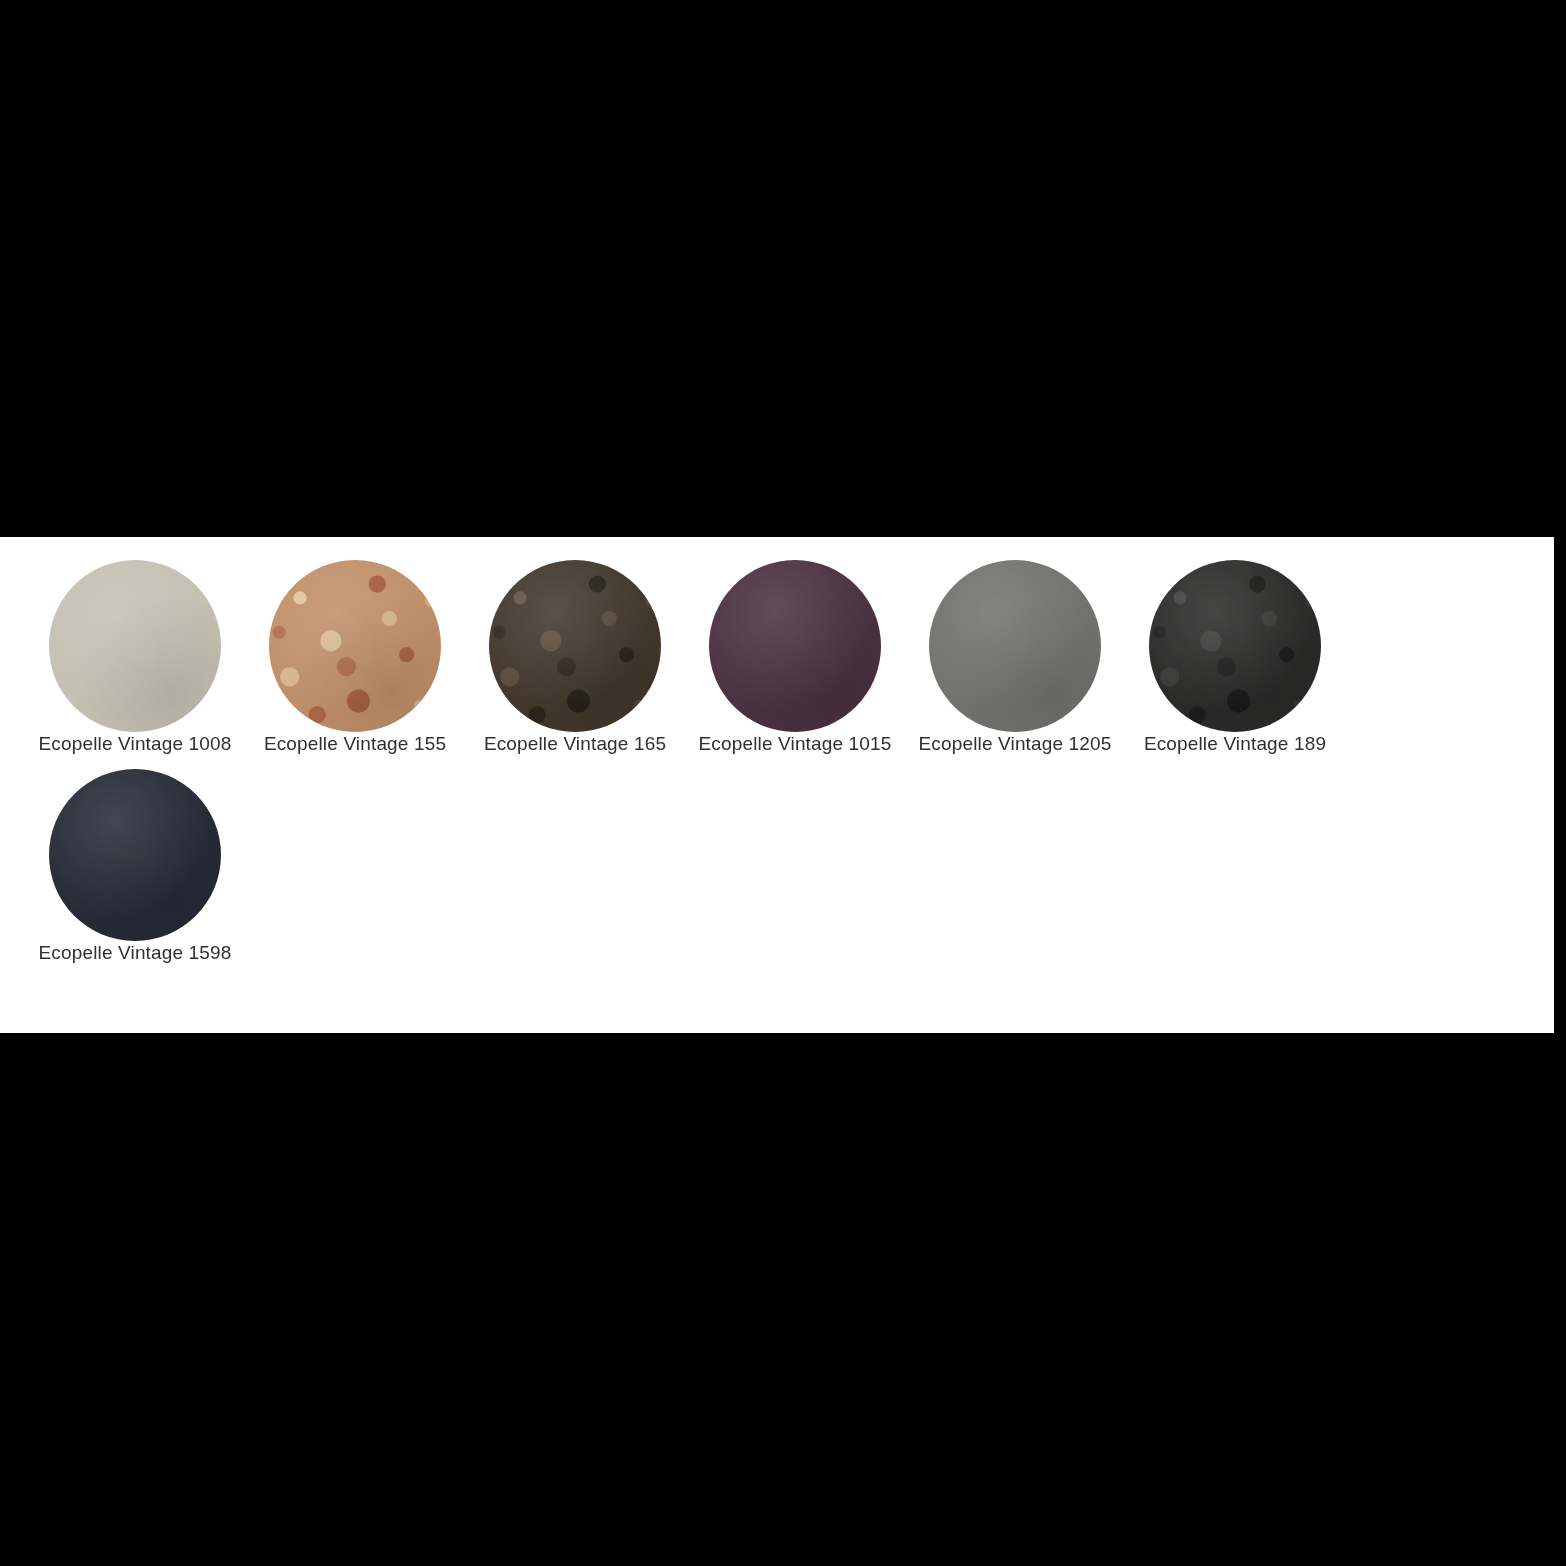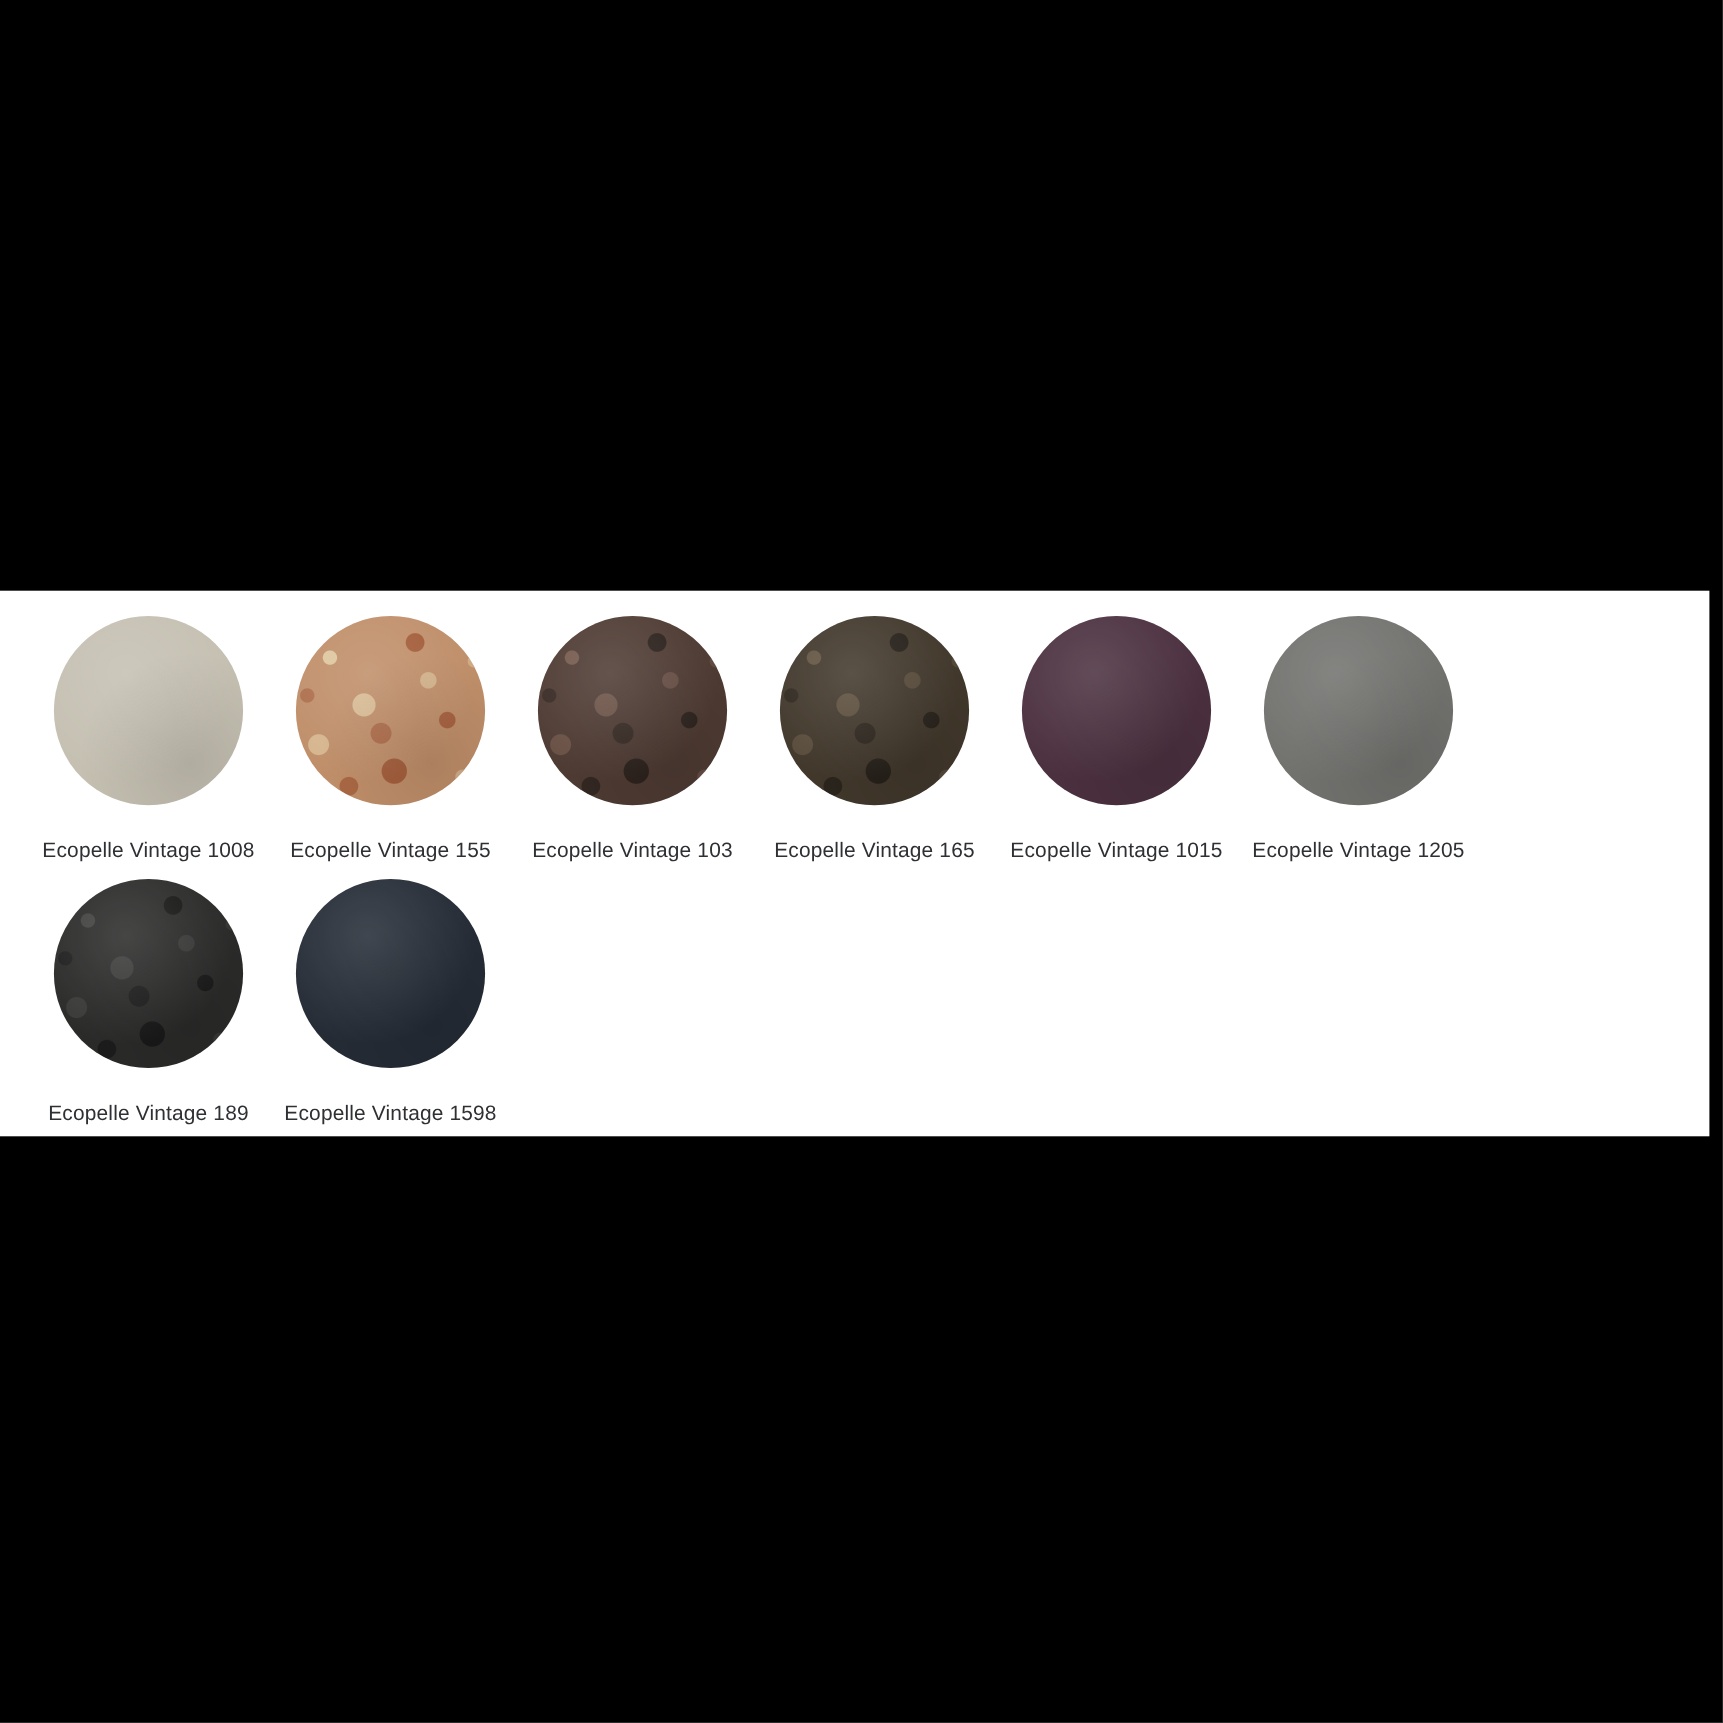--- a/index.html
+++ b/index.html
@@ -97,21 +97,21 @@
   .swatch-disc .sheen {
     position: absolute;
     inset: 0;
     border-radius: 50%;
     background:
       radial-gradient(circle at 38% 30%, rgba(255,255,255,0.13) 0%, rgba(255,255,255,0.05) 38%, rgba(255,255,255,0) 62%),
       radial-gradient(circle at 72% 78%, rgba(0,0,0,0.10) 0%, rgba(0,0,0,0) 55%);
   }
 
   .swatch-label {
-    margin-top: 30px;
+    margin-top: 0;
     font-family: "Liberation Sans", sans-serif;
     font-size: 19px;
     line-height: 24px;
     letter-spacing: 0.15px;
     color: #2f3033;
     text-align: left;
     white-space: nowrap;
   }
 </style>
 </head>
@@ -132,29 +132,20 @@
           <div class="swatch-label">Ecopelle Vintage 1008</div>
         </div>
         <div class="swatch-cell">
           <div class="swatch-disc-wrap">
             <div class="swatch-disc textured" style="background-color: rgb(192, 143, 106);">
               <div class="grain"></div>
               <div class="sheen"></div>
             </div>
           </div>
           <div class="swatch-label">Ecopelle Vintage 155</div>
-        </div>
-        <div class="swatch-cell">
-          <div class="swatch-disc-wrap">
-            <div class="swatch-disc textured textured-strong" style="background-color: rgb(78, 59, 51);">
-              <div class="grain"></div>
-              <div class="sheen"></div>
-            </div>
-          </div>
-          <div class="swatch-label">Ecopelle Vintage 103</div>
         </div>
         <div class="swatch-cell">
           <div class="swatch-disc-wrap">
             <div class="swatch-disc textured textured-strong" style="background-color: rgb(66, 56, 44);">
               <div class="grain"></div>
               <div class="sheen"></div>
             </div>
           </div>
           <div class="swatch-label">Ecopelle Vintage 165</div>
         </div>

